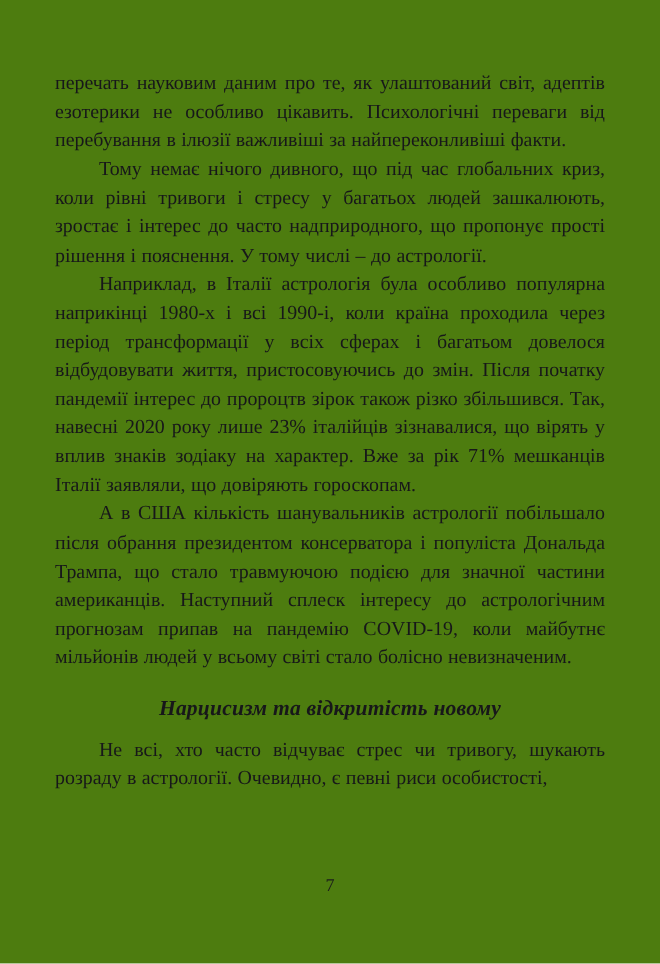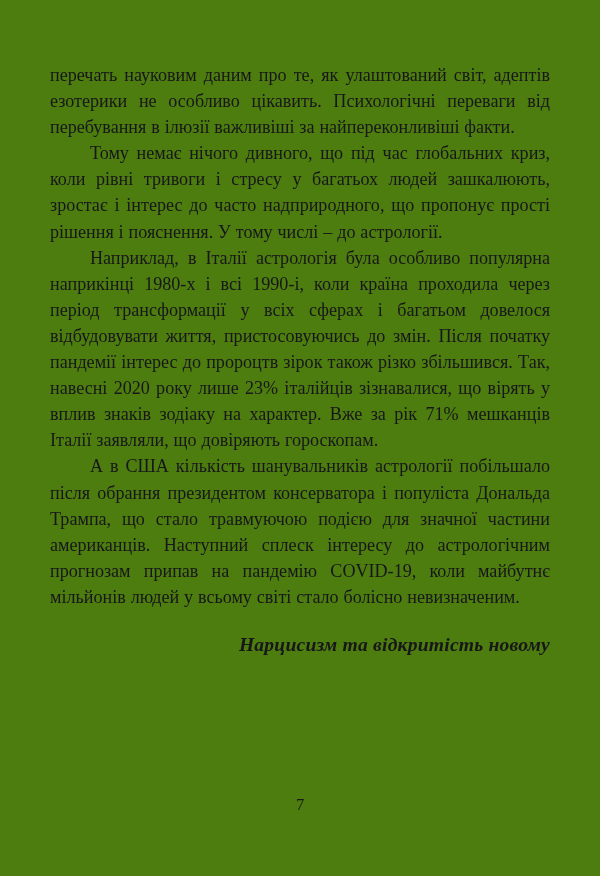--- a/index.html
+++ b/index.html
@@ -49,21 +49,21 @@
   .para.continued {
     text-indent: 0;
   }
 
   .section-heading {
     margin: 0;
     font-size: 19.6px;
     line-height: 26px;
     font-weight: bold;
     font-style: italic;
-    text-align: right;
+    text-align: center;
     text-indent: 0;
     padding-top: 22px;
     padding-bottom: 10px;
     letter-spacing: 0.01em;
   }
 
   .page-number {
     position: absolute;
     left: 0;
     top: 795px;
@@ -84,18 +84,19 @@
     <p class="para continued">перечать науковим даним про те, як улаштований світ, адептів езотерики не особливо цікавить. Психологічні переваги від перебування в ілюзії важливіші за найпереконливіші факти.</p>
 
     <p class="para">Тому немає нічого дивного, що під час глобальних криз, коли рівні тривоги і стресу у багатьох людей зашкалюють, зростає і інтерес до часто надприродного, що пропонує прості рішення і пояснення. У тому числі – до астрології.</p>
 
     <p class="para">Наприклад, в Італії астрологія була особливо популярна наприкінці 1980-х і всі 1990-і, коли країна проходила через період трансформації у всіх сферах і багатьом довелося відбудовувати життя, пристосовуючись до змін. Після початку пандемії інтерес до пророцтв зірок також різко збільшився. Так, навесні 2020 року лише 23% італійців зізнавалися, що вірять у вплив знаків зодіаку на характер. Вже за рік 71% мешканців Італії заявляли, що довіряють гороскопам.</p>
 
     <p class="para">А в США кількість шанувальників астрології побільшало після обрання президентом консерватора і популіста Дональда Трампа, що стало травмуючою подією для значної частини американців. Наступний сплеск інтересу до астрологічним прогнозам припав на пандемію COVID-19, коли майбутнє мільйонів людей у всьому світі стало болісно невизначеним.</p>
 
     <h2 class="section-heading">Нарцисизм та відкритість новому</h2>
 
+    <p class="para">Не всі, хто часто відчуває стрес чи тривогу, шукають розраду в астрології. Очевидно, є певні риси особистості,</p>
 
   </div>
 
   <div class="page-number">7</div>
 
 </div>
 
 </body></html>

